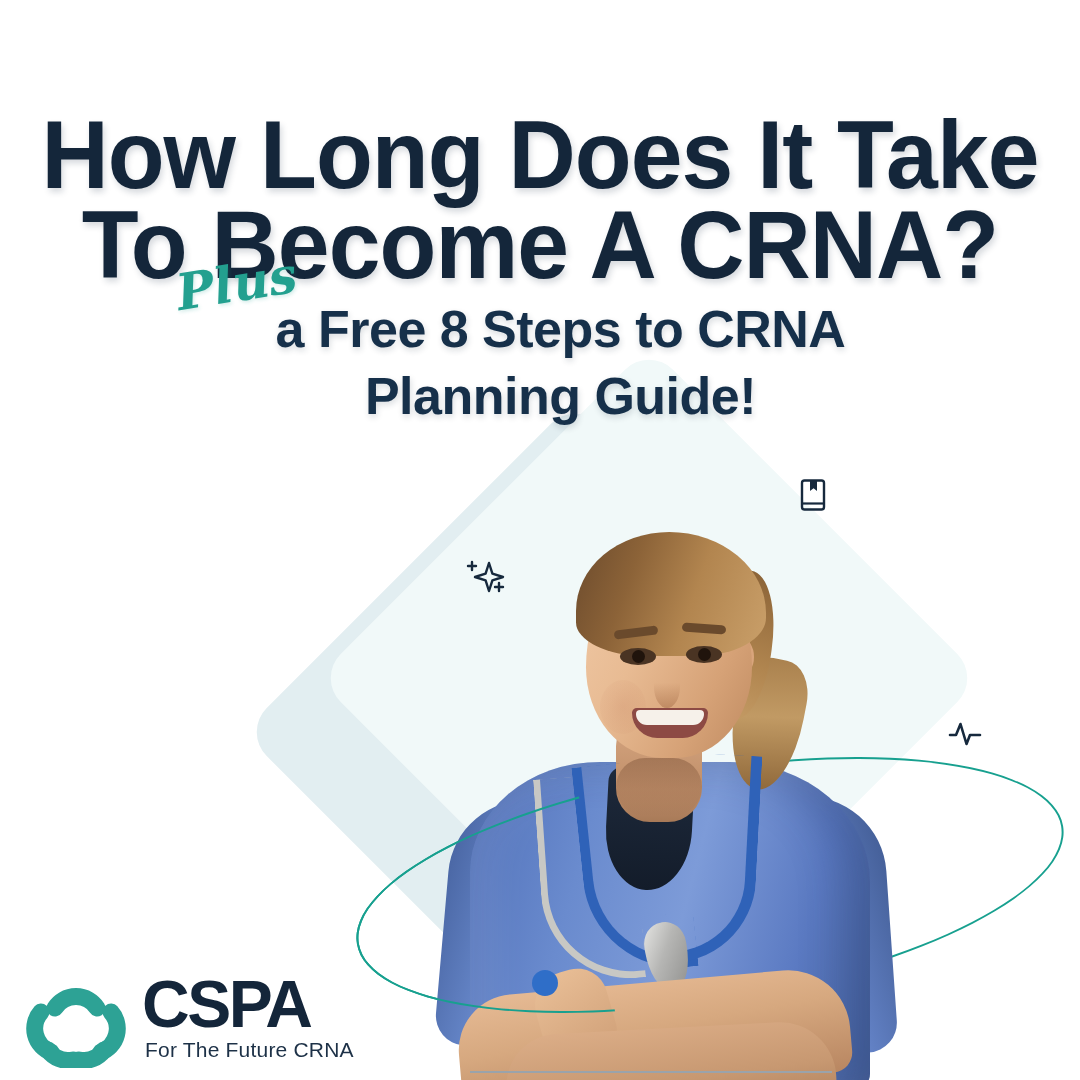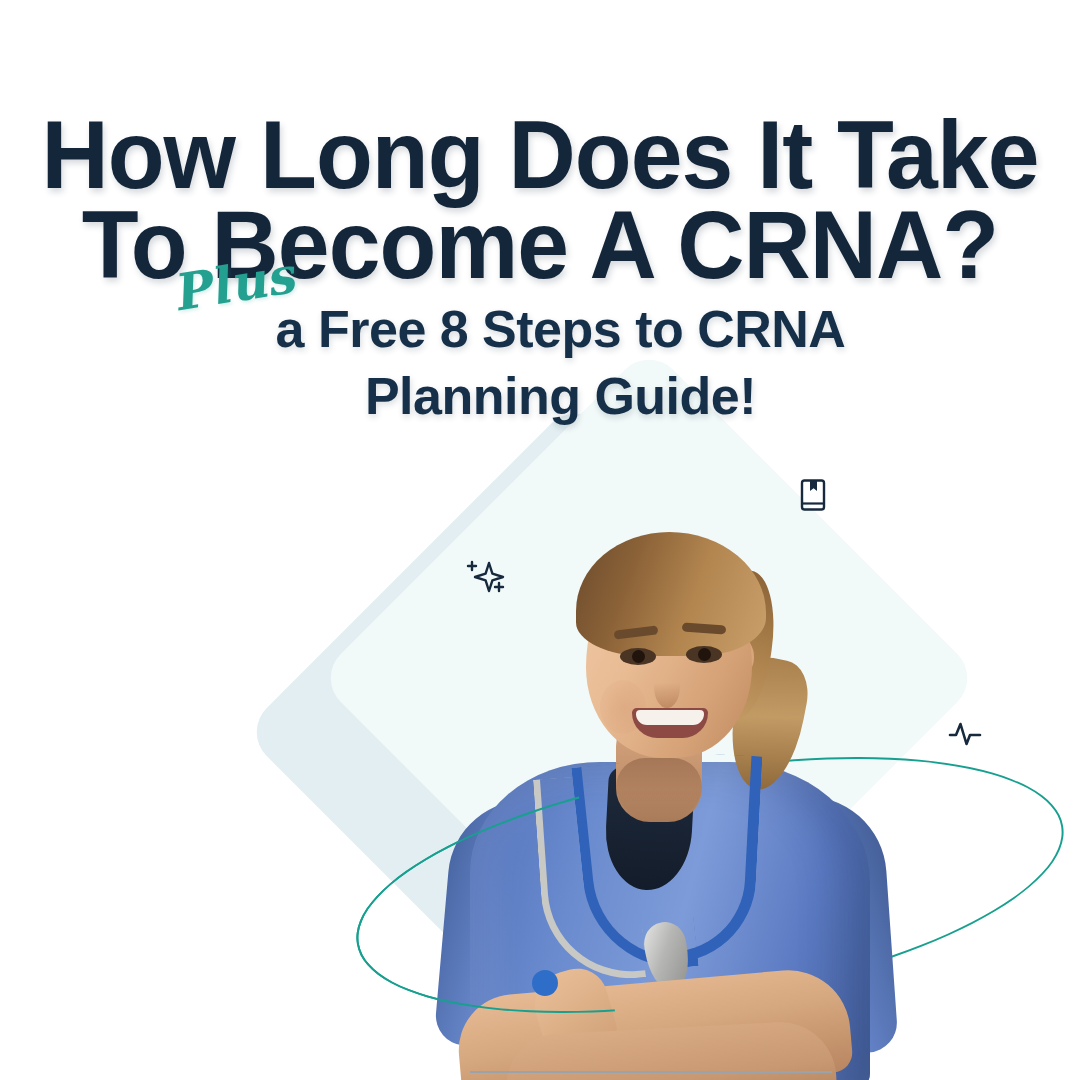--- a/index.html
+++ b/index.html
@@ -406,16 +406,31 @@
 
   <h1 class="headline">How Long Does It Take
 To Become A CRNA?</h1>
 
   <div class="subtitle-wrap">
     <div class="subtitle">a Free 8 Steps to CRNA
 Planning Guide!</div>
   </div>
   <div class="plus-script">Plus</div>
 
+  <div class="logo">
+    <span class="logo-mark">
+      <svg width="104" height="100" viewBox="0 0 104 100" fill="none">
+        <path d="M31 40 A25 25 0 0 1 73 40" stroke="#2da295" stroke-width="17" stroke-linecap="round" fill="none"></path>
+        <path d="M27 84 A25 25 0 0 1 17 44" stroke="#2da295" stroke-width="17" stroke-linecap="round" fill="none"></path>
+        <path d="M87 44 A25 25 0 0 1 77 84" stroke="#2da295" stroke-width="17" stroke-linecap="round" fill="none"></path>
+        <path d="M24 82 A25 25 0 0 0 49 92" stroke="#2da295" stroke-width="17" stroke-linecap="round" fill="none"></path>
+        <path d="M80 82 A25 25 0 0 1 55 92" stroke="#2da295" stroke-width="17" stroke-linecap="round" fill="none"></path>
+      </svg>
+    </span>
+    <span class="logo-text">
+      <span class="logo-word">CSPA</span>
+      <span class="logo-tag">For The Future CRNA</span>
+    </span>
+  </div>
 
   <div class="bottom-rule"></div>
 
 </div>
 
 </body></html>

